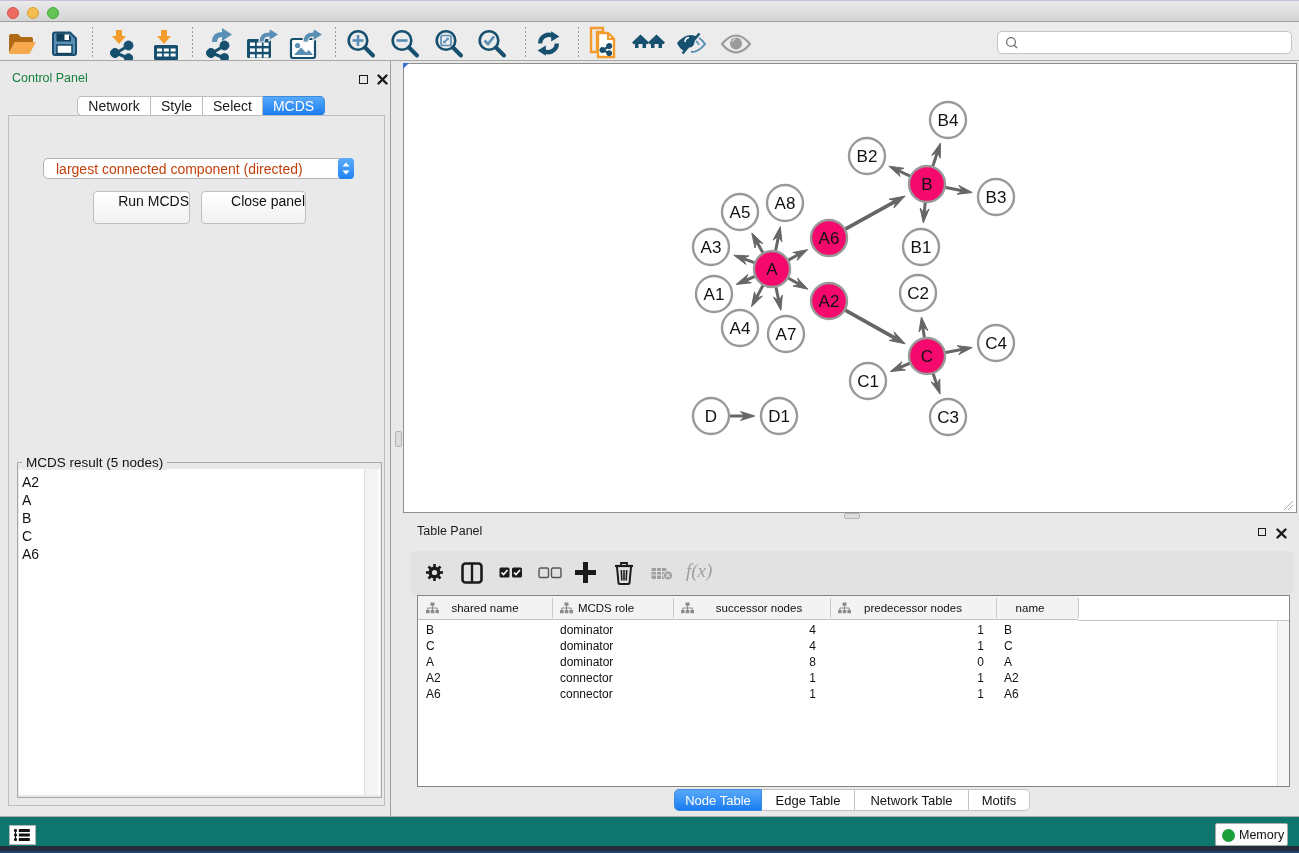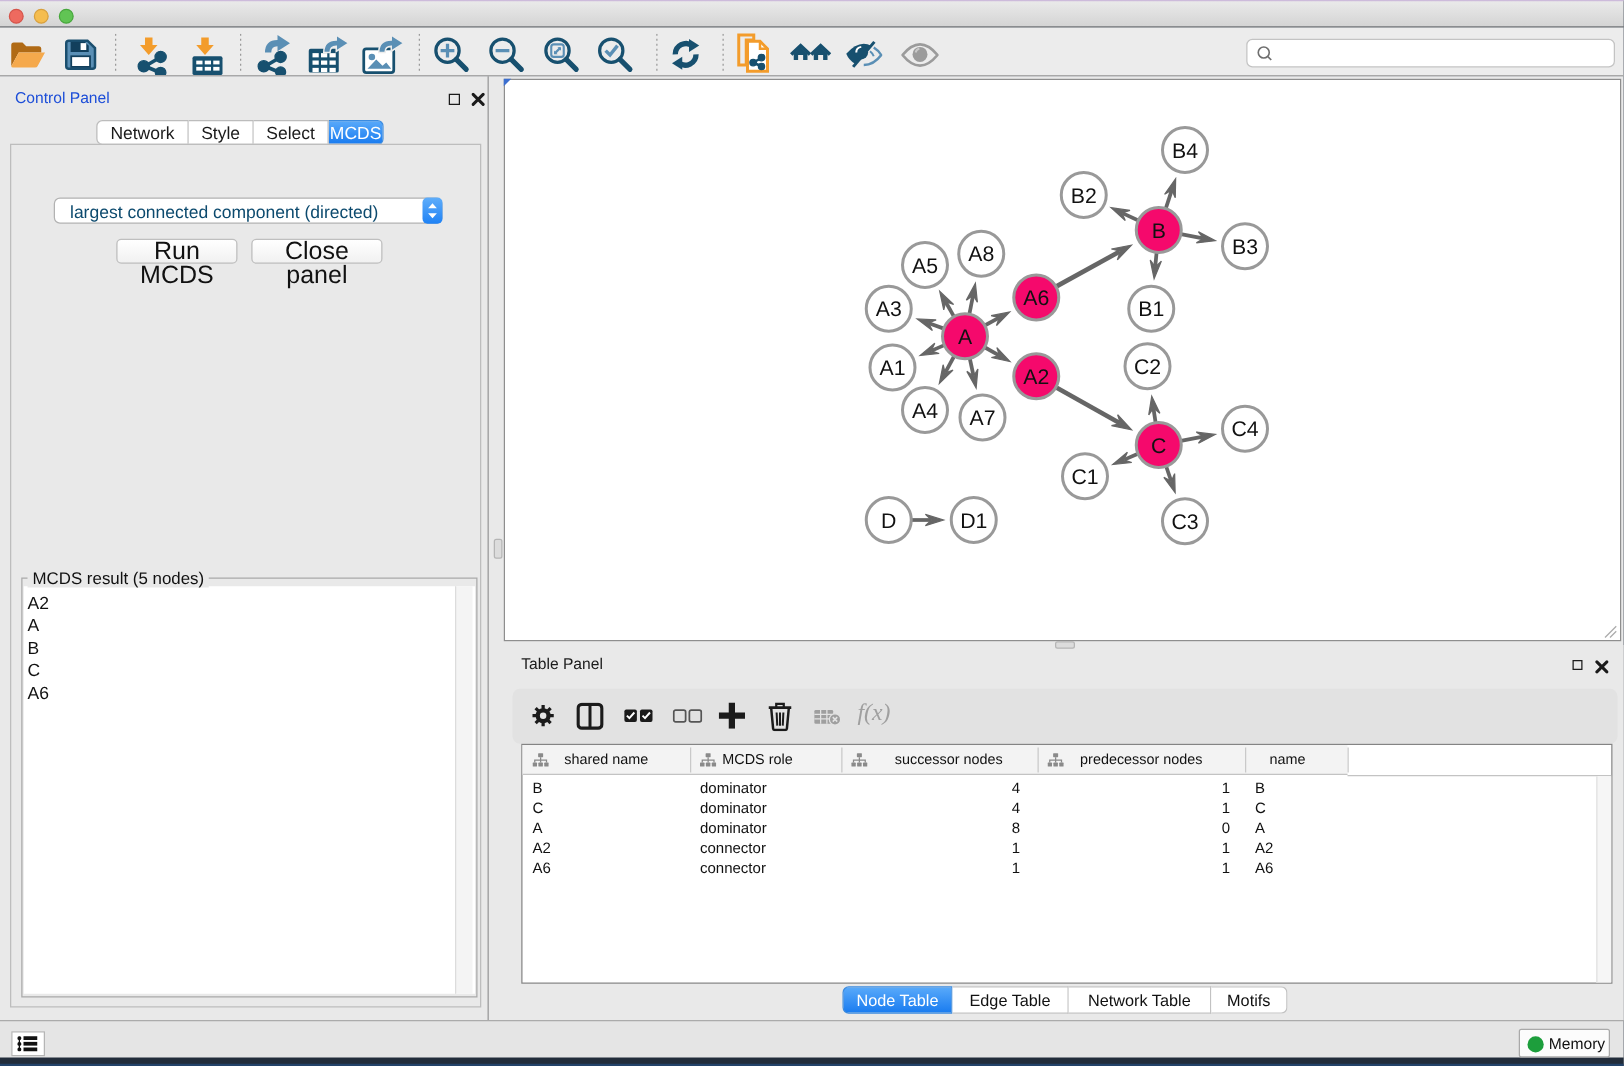--- a/index.html
+++ b/index.html
@@ -14,35 +14,35 @@
 .tl { border-radius:50%; }
 #titlebar .t { font-size:13.5px; color:#3c3c3c; top:4px; width:100%; text-align:center; }
 
 
 #toolbar { left:0; top:22px; width:1299px; height:39px; background:#ececec; border-bottom:1px solid #a8a8a8; }
 .tsep { top:5px; width:1px; height:31px; background-image:linear-gradient(#9a9a9a 50%, rgba(0,0,0,0) 50%); background-size:1px 4px; }
 #search { left:997px; top:9px; width:295px; height:23px; background:#fff; border:1px solid #c3c3c3; border-radius:5px; }
 
 
 #cpanel { left:0; top:61px; width:391px; height:755px; background:#e9e9e9; border-right:1px solid #9e9e9e; }
-#cpanel .hdr { left:12px; top:10px; font-size:12.5px; color:#1d4ed8; }
+#cpanel .hdr { left:12px; top:10px; font-size:12.5px; color:#15803d; }
 .tabs { top:35px; height:20px; }
 .tab { position:absolute; top:0; height:20px; background:#fff; border:1px solid #bcbcbc; border-left:none;
   font-size:14px; color:#1b1b1b; text-align:center; line-height:19px; }
 .tab.first { border-left:1px solid #bcbcbc; border-radius:5px 0 0 5px; }
 .tab.last { border-radius:0 5px 5px 0; }
 .tab.sel { background:linear-gradient(#58a9fa,#1a7cf0); color:#fff; border-color:#3b8bdf; }
 #innerpanel { left:8px; top:54px; width:377px; height:691px; border:1px solid #bdbdbd; background:#e9e9e9; }
 #optlabel { left:0; top:75px; width:391px; text-align:center; font-size:14.5px; color:#1b1b1b; }
 #combo { left:43px; top:97px; width:311px; height:21px; background:#fff; border:1px solid #b2b2b2; border-radius:5px;
-  font-size:14px; color:#0c4a6e; line-height:20px; padding-left:12px; }
+  font-size:14px; color:#c2410c; line-height:20px; padding-left:12px; }
 #combo .spin { position:absolute; right:-1px; top:-1px; width:16px; height:21px; border-radius:4px;
   background:linear-gradient(#5fadfa,#1f82f5); }
-.btn { position:absolute; height:20px; background:linear-gradient(#ffffff,#f1f1f1); border:1px solid #bfbfbf;
-  border-radius:4px; font-size:20px; color:#111; text-align:center; line-height:19px; }
+.btn { position:absolute; height:33px; background:linear-gradient(#ffffff,#f1f1f1); border:1px solid #bfbfbf;
+  border-radius:4px; font-size:14px; color:#111; text-align:right; line-height:19px; }
 #groupbox { left:17px; top:401px; width:365px; height:336px; border:1px solid #a9a9a9; }
 #grouplabel { left:22px; top:394px; font-size:13.5px; color:#111; background:#e9e9e9; padding:0 4px; }
 #mlist { left:19px; top:408px; width:361px; height:326px; background:#fff; font-size:14px; color:#111; line-height:18px; padding:4px 0 0 3px; }
 #mscroll { left:364px; top:408px; width:14px; height:326px; background:#f4f4f4; border-left:1px solid #dcdcdc; }
 
 
 #netwin { left:403px; top:63px; width:894px; height:450px; background:#fff; border:1px solid #8e8e8e; }
 #nettitle { left:0; top:0; width:892px; height:22px; background:linear-gradient(#f2f2f2,#d6d6d6); border-bottom:1px solid #ababab; }
 #nettitle .t { width:100%; text-align:center; top:3px; font-size:15px; color:#222; }
 
@@ -55,21 +55,21 @@
 .hsep { position:absolute; top:2px; width:1px; height:20px; background:#c9c9c9; }
 .hcell { position:absolute; top:6px; font-size:11.5px; color:#111; }
 .trow { position:absolute; font-size:12px; color:#111; height:16px; line-height:16px; }
 .tseg { position:absolute; top:0; height:22px; background:#fff; border:1px solid #c2c2c2; border-left:none;
   font-size:13px; color:#111; text-align:center; line-height:21px; }
 .tseg.first { border-left:1px solid #c2c2c2; border-radius:5px 0 0 5px; }
 .tseg.last { border-radius:0 5px 5px 0; }
 .tseg.sel { background:linear-gradient(#58a9fa,#1a7cf0); color:#fff; border-color:#3b8bdf; }
 
 
-#statusbar { left:0; top:816px; width:1299px; height:30px; background:#e5e5e5; border-top:1px solid #ababab; }
+#statusbar { left:0; top:816px; width:1299px; height:30px; background:#0f766e; border-top:1px solid #ababab; }
 #membtn { left:1215px; top:6px; width:73px; height:23px; background:#fcfcfc; border:1px solid #a9a9a9; border-radius:2px;
   font-size:12.5px; color:#111; }
 #listbtn { left:9px; top:8px; width:27px; height:20px; background:#fff; border:1px solid #b5b5b5; }
 </style>
 </head>
 <body>
 <div class="abs" id="titlebar">
   <div class="abs tl" style="left:7px;top:7px;width:12px;height:12px;background:#ee6a5f;border:0.5px solid #d5544a;"></div>
   <div class="abs tl" style="left:27px;top:7px;width:12px;height:12px;background:#f5bd4f;border:0.5px solid #d8a03d;"></div>
   <div class="abs tl" style="left:47px;top:7px;width:12px;height:12px;background:#61c454;border:0.5px solid #47a73c;"></div>
@@ -226,21 +226,21 @@
   <svg class="abs" style="left:377px;top:13px" width="11" height="11" viewBox="0 0 11 11">
       <g stroke="#1b1b1b" stroke-width="2.4" stroke-linecap="round">
         <line x1="1.5" y1="1.5" x2="9.5" y2="9.5"></line>
         <line x1="9.5" y1="1.5" x2="1.5" y2="9.5"></line>
       </g>
     </svg>
   <div class="abs tabs" style="left:77px;">
     <div class="tab first" style="left:0;width:74px;">Network</div>
     <div class="tab" style="left:74px;width:52px;">Style</div>
     <div class="tab" style="left:126px;width:60px;">Select</div>
-    <div class="tab sel last" style="left:186px;width:44px;">MCDS</div>
+    <div class="tab sel last" style="left:186px;width:62px;">MCDS</div>
   </div>
   <div class="abs" id="innerpanel"></div>
   <div class="abs" id="combo">largest connected component (directed)
     <div class="spin">
       <svg width="16" height="21" viewBox="0 0 16 21">
         <path d="M4.5 8.5 L8 4.5 L11.5 8.5 Z" fill="#fff"></path>
         <path d="M4.5 12.5 L8 16.5 L11.5 12.5 Z" fill="#fff"></path>
       </svg>
     </div>
   </div>

